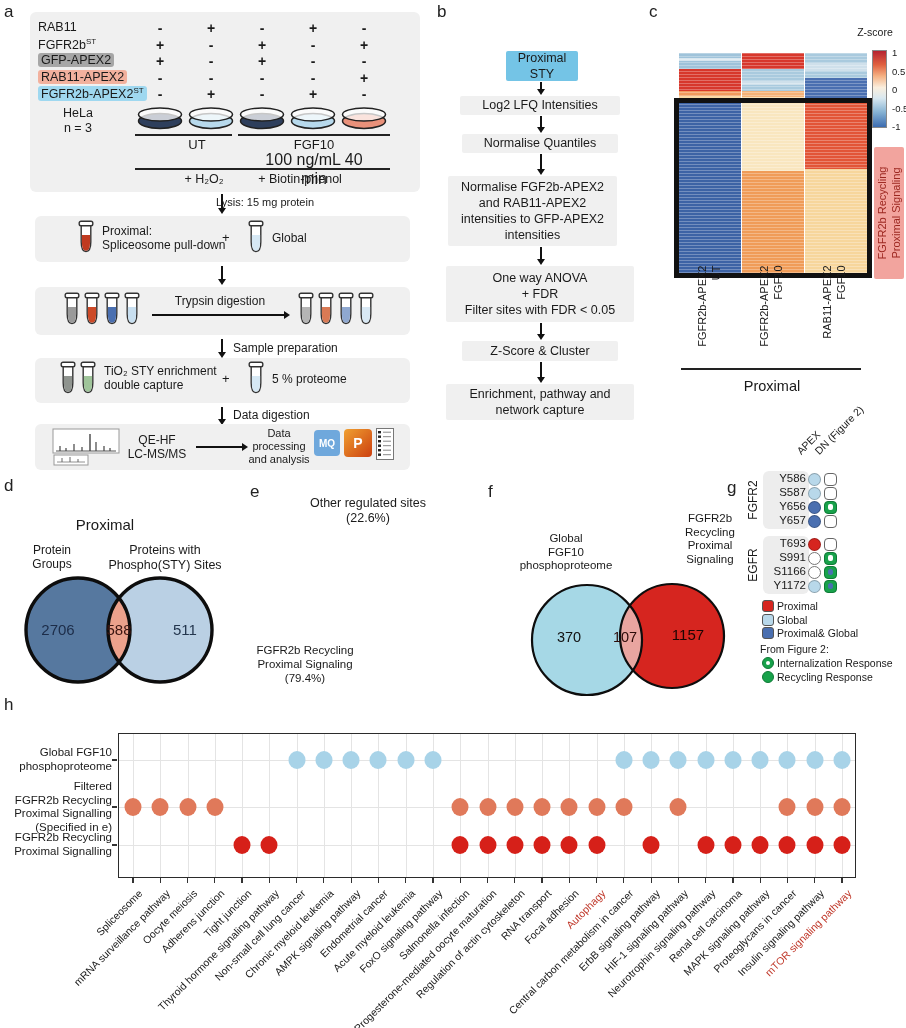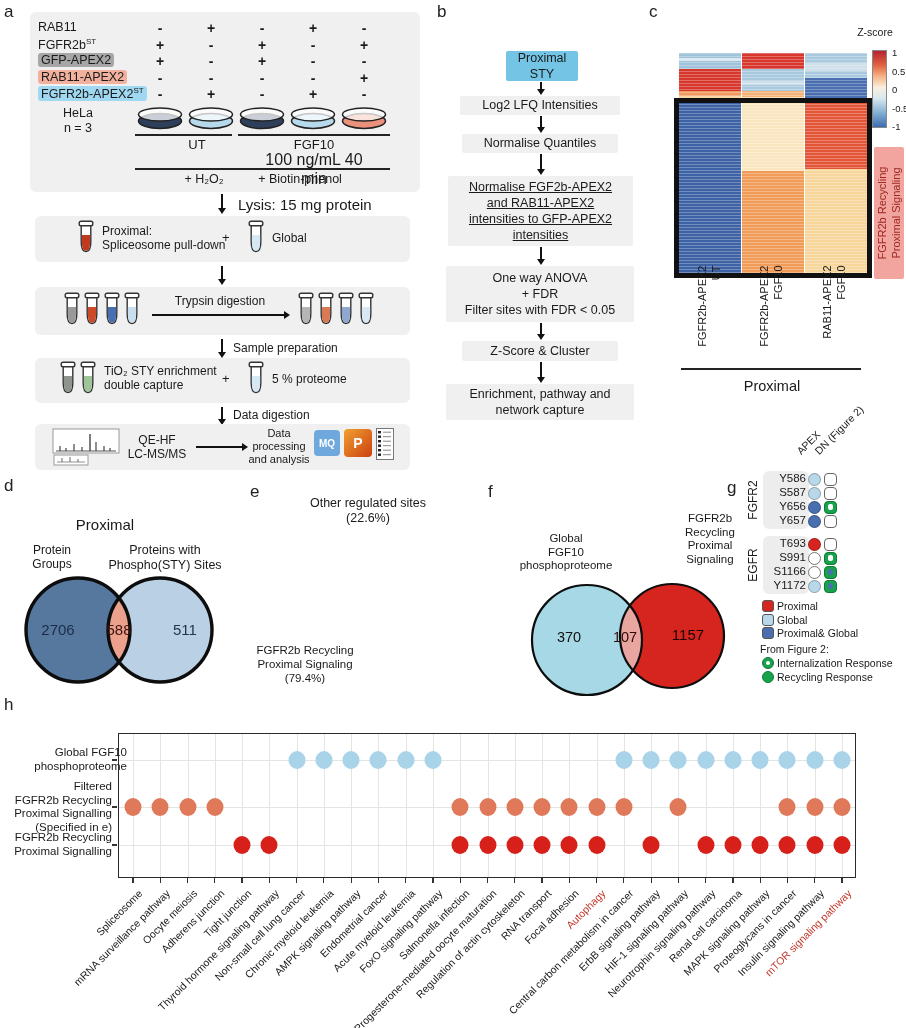--- a/index.html
+++ b/index.html
@@ -149,21 +149,21 @@
   <div class="hline" style="left:135px;top:134px;width:97px;"></div>
   <div class="hline" style="left:238px;top:134px;width:152px;"></div>
   <div class="txt ctr" style="left:167px;top:137px;width:60px;font-size:13px;">UT</div>
   <div class="txt ctr" style="left:284px;top:137px;width:60px;font-size:13px;">FGF10</div>
   <div class="txt ctr" style="left:254px;top:151px;width:120px;font-size:16px;">100 ng/mL 40 min</div>
   <div class="hline" style="left:135px;top:168px;width:255px;"></div>
   <div class="txt ctr" style="left:172px;top:172px;width:64px;font-size:12.5px;">+ H₂O₂</div>
   <div class="txt ctr" style="left:242px;top:172px;width:116px;font-size:12.5px;">+ Biotin-phenol</div>
 
   <div class="varr" style="left:221px;top:194px;height:14px;"></div>
-  <div class="txt" style="left:238px;top:196px;font-size:15px;">Lysis: 15 mg protein</div>
+  <div class="txt" style="left:216px;top:196px;font-size:11px;">Lysis: 15 mg protein</div>
 
   <div class="gbox" style="left:35px;top:216px;width:375px;height:46px;"></div>
   <span class="abs" style="left:76px;top:220px;"><svg width="20" height="36" viewBox="0 0 20 36">
         <path d="M5.2,5 L5.2,22 Q5.2,31.5 10,31.5 Q14.8,31.5 14.8,22 L14.8,5 Z" fill="#ffffff" stroke="#333" stroke-width="1.4"></path>
         <path d="M5.9,15 L5.9,22 Q5.9,30.8 10,30.8 Q14.1,30.8 14.1,22 L14.1,15 Z" fill="#c03a20"></path>
         <rect x="3.2" y="1.2" width="13.6" height="4.6" rx="1.8" fill="#fff" stroke="#333" stroke-width="1.4"></rect>
       </svg></span>
   <div class="txt" style="left:102px;top:224px;font-size:12px;">Proximal:</div>
   <div class="txt" style="left:102px;top:238px;font-size:12px;">Spliceosome pull-down</div>
   <div class="txt" style="left:222px;top:230px;font-size:13px;">+</div>
@@ -298,21 +298,21 @@
   </svg>
 
   <div id="panel-b">
       <div class="b-step b-blue" style="left: 506px; top: 51px; width: 72px; height: 30px;">Proximal
 STY</div>
       <div class="varr" style="left: 540px; top: 82px; height: 7px;"></div>
       <div class="b-step" style="left: 460px; top: 96px; width: 160px; height: 19px;">Log2 LFQ Intensities</div>
       <div class="varr" style="left: 540px; top: 116px; height: 11px;"></div>
       <div class="b-step" style="left: 462px; top: 134px; width: 156px; height: 19px;">Normalise Quantiles</div>
       <div class="varr" style="left: 540px; top: 154px; height: 15px;"></div>
-      <div class="b-step" style="left: 448px; top: 176px; width: 185px; height: 70px; text-decoration: underline;">Normalise FGF2b-APEX2
+      <div class="b-step" style="left: 448px; top: 176px; width: 169px; height: 70px;">Normalise FGF2b-APEX2
 and RAB11-APEX2
 intensities to GFP-APEX2
 intensities</div>
       <div class="varr" style="left: 540px; top: 247px; height: 12px;"></div>
       <div class="b-step" style="left: 446px; top: 266px; width: 188px; height: 56px;">One way ANOVA
 + FDR
 Filter sites with FDR &lt; 0.05</div>
       <div class="varr" style="left: 540px; top: 323px; height: 11px;"></div>
       <div class="b-step" style="left: 462px; top: 341px; width: 156px; height: 20px;">Z-Score &amp; Cluster</div>
       <div class="varr" style="left: 540px; top: 362px; height: 15px;"></div>
@@ -549,21 +549,21 @@
       <div class="h-dot" style="left: 542.05px; top: 845px; background: rgb(214, 32, 25);"></div>
       <div class="h-dot" style="left: 569.32px; top: 845px; background: rgb(214, 32, 25);"></div>
       <div class="h-dot" style="left: 596.59px; top: 845px; background: rgb(214, 32, 25);"></div>
       <div class="h-dot" style="left: 651.13px; top: 845px; background: rgb(214, 32, 25);"></div>
       <div class="h-dot" style="left: 705.67px; top: 845px; background: rgb(214, 32, 25);"></div>
       <div class="h-dot" style="left: 732.94px; top: 845px; background: rgb(214, 32, 25);"></div>
       <div class="h-dot" style="left: 760.21px; top: 845px; background: rgb(214, 32, 25);"></div>
       <div class="h-dot" style="left: 787.48px; top: 845px; background: rgb(214, 32, 25);"></div>
       <div class="h-dot" style="left: 814.75px; top: 845px; background: rgb(214, 32, 25);"></div>
       <div class="h-dot" style="left: 842.02px; top: 845px; background: rgb(214, 32, 25);"></div>
-      <div class="h-ylabel" style="left: 0px; top: 746px; padding-left: 15px;">Global FGF10
+      <div class="h-ylabel" style="left: 0px; top: 746px;">Global FGF10
 phosphoproteome</div>
       <div class="h-ytick" style="left: 112px; top: 759.2px;"></div>
       <div class="h-ylabel" style="left: 0px; top: 780px;">Filtered
 FGFR2b Recycling
 Proximal Signalling
 (Specified in e)</div>
       <div class="h-ytick" style="left: 112px; top: 806.2px;"></div>
       <div class="h-ylabel" style="left: 0px; top: 831px;">FGFR2b Recycling
 Proximal Signalling</div>
       <div class="h-ytick" style="left: 112px; top: 844.2px;"></div>

